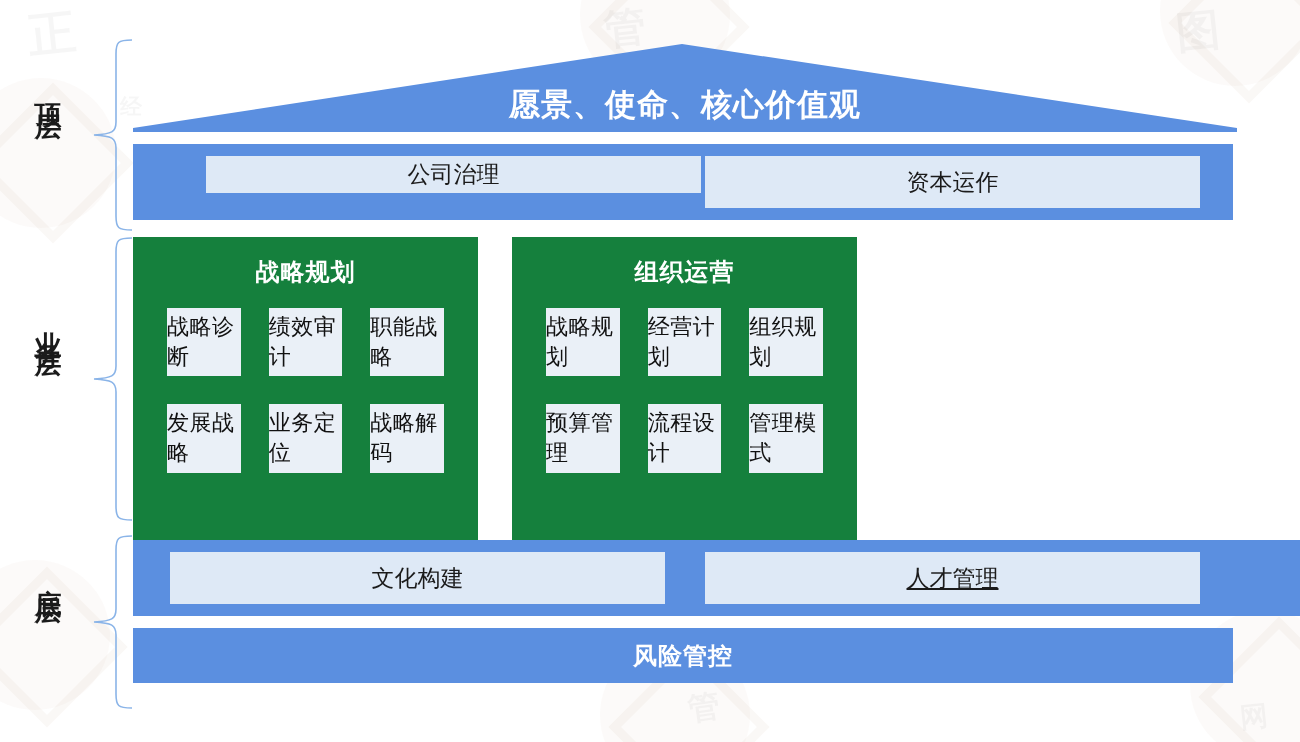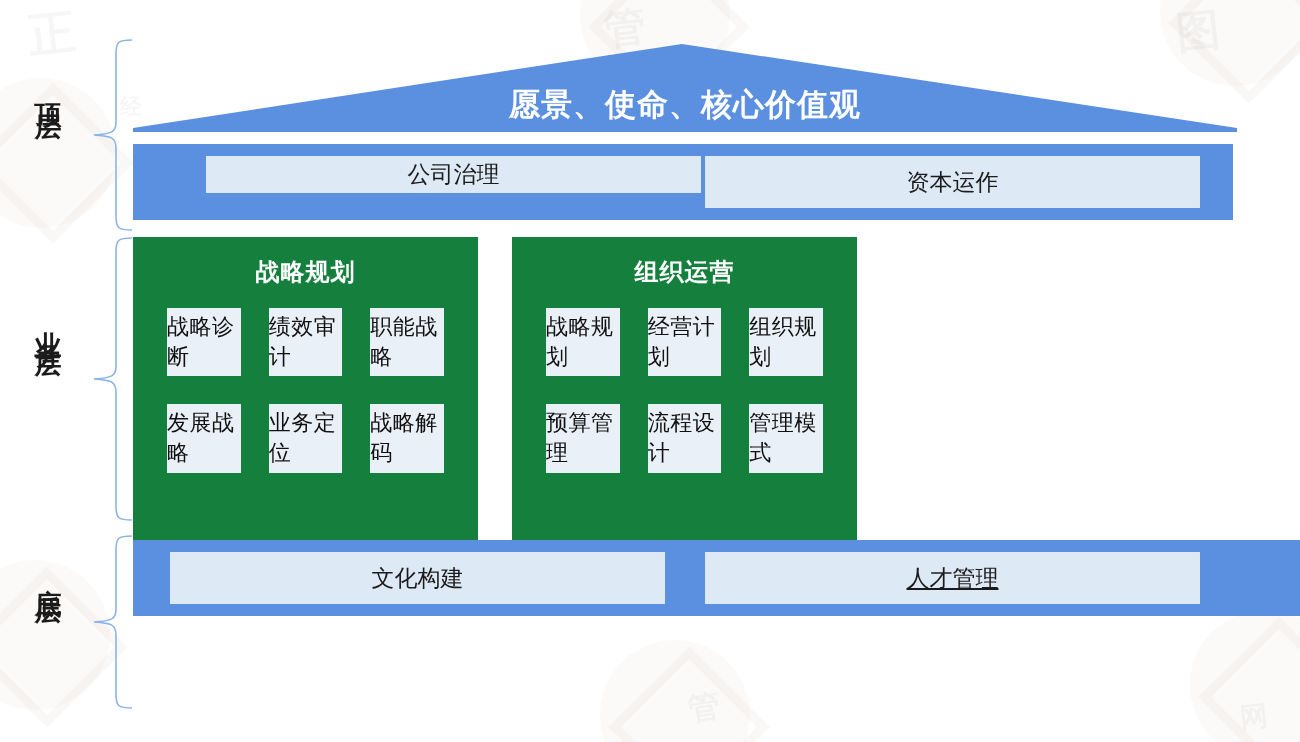--- a/index.html
+++ b/index.html
@@ -269,14 +269,17 @@
 
   <div class="band" style="left:133px; top:540px; width:1172px; height:76px;">
     <div class="cell" style="left:37px; top:12px; width:495px; height:52px;">
       <span>文化构建</span>
     </div>
     <div class="cell" style="left:572px; top:12px; width:495px; height:52px;text-decoration:underline;">
       <span>人才管理</span>
     </div>
   </div>
 
+  <div class="solidbar" style="left:133px; top:628px; width:1100px; height:55px;">
+    <span>风险管控</span>
+  </div>
 
 </div>
 
 </body></html>

